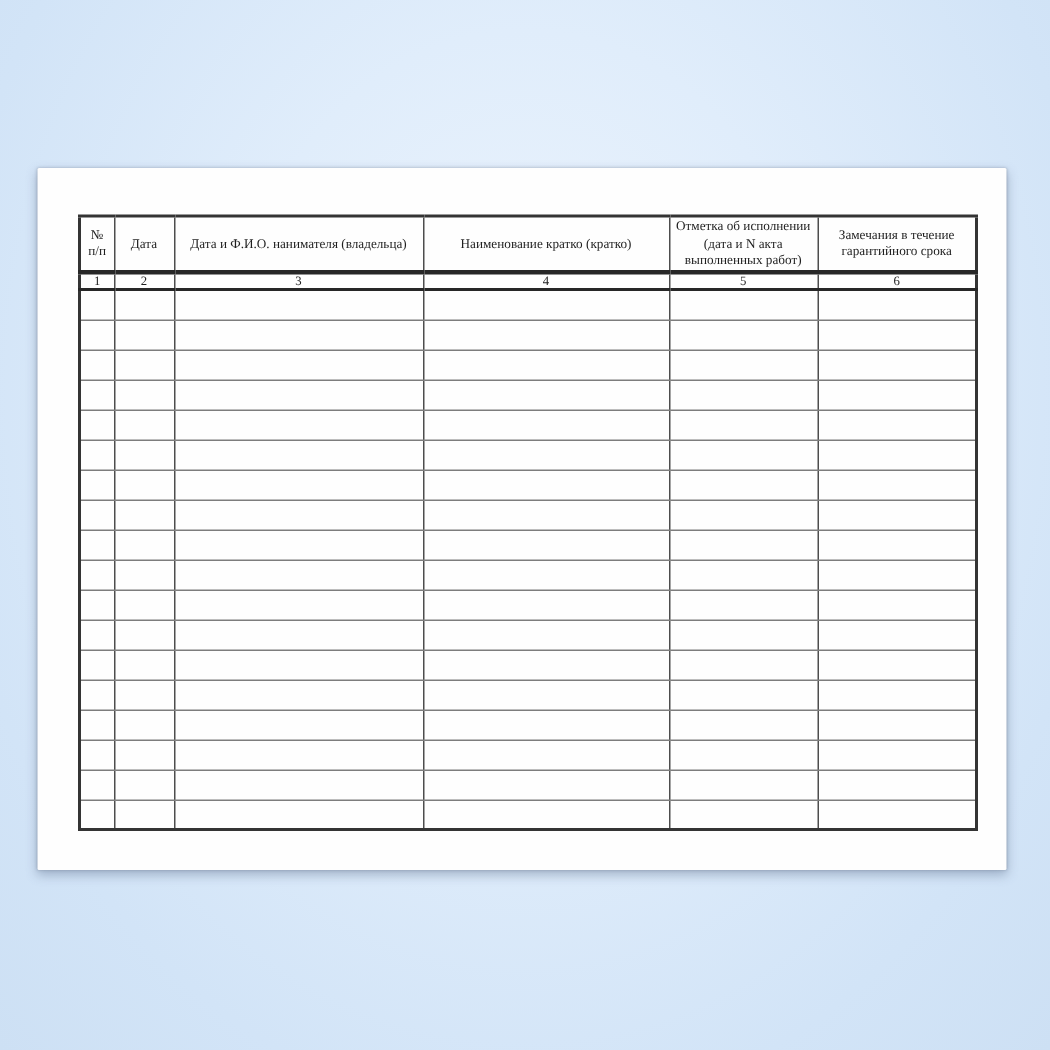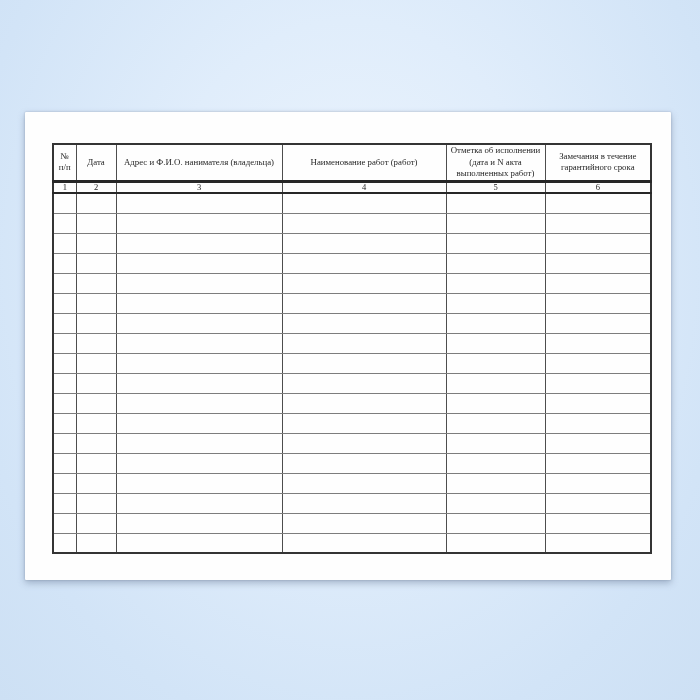--- a/index.html
+++ b/index.html
@@ -83,22 +83,22 @@
         <col class="c2">
         <col class="c3">
         <col class="c4">
         <col class="c5">
         <col class="c6">
     </colgroup>
     <thead>
       <tr class="header-row">
         <th>№<br>п/п</th>
         <th>Дата</th>
-        <th>Адрес и Ф.И.О. нанимателя (владельца)</th>
-        <th>Наименование работ (работ)</th>
+        <th>Дата и Ф.И.О. нанимателя (владельца)</th>
+        <th>Наименование кратко (кратко)</th>
         <th>Отметка об исполнении<br>(дата и N акта<br>выполненных работ)</th>
         <th>Замечания в течение<br>гарантийного срока</th>
       </tr>
       <tr class="numbers-row">
         <td>1</td>
         <td>2</td>
         <td>3</td>
         <td>4</td>
         <td>5</td>
         <td>6</td>

